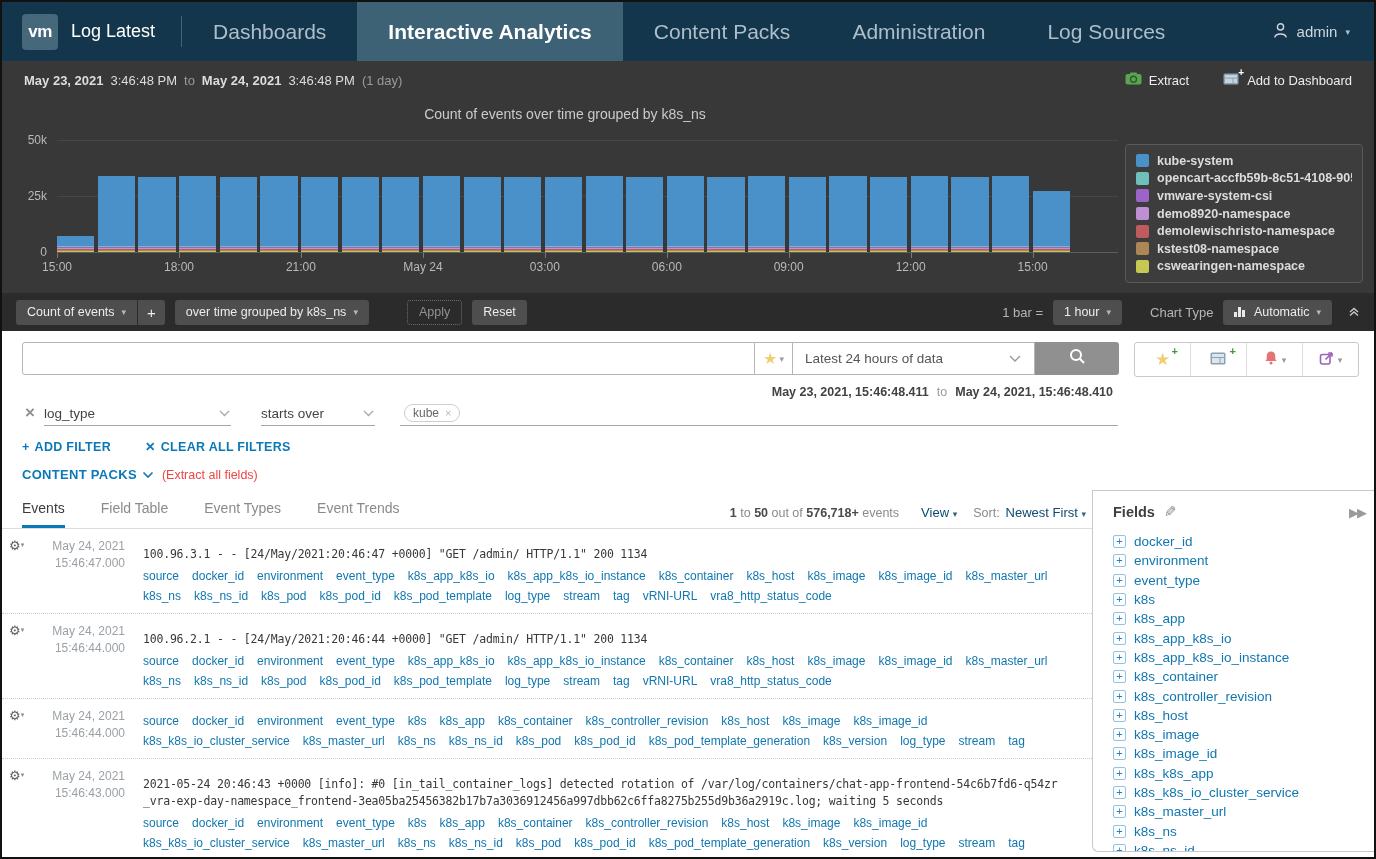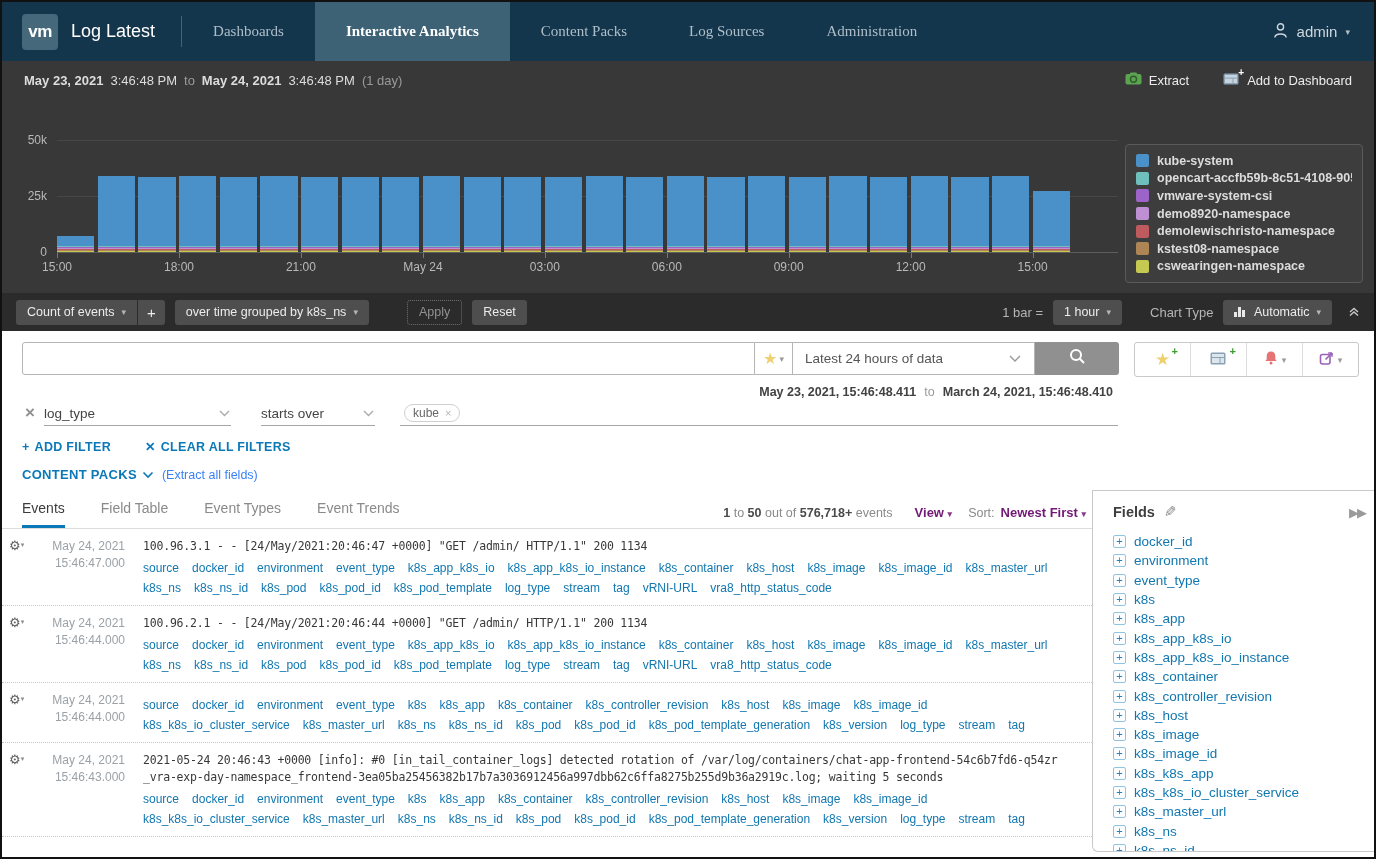--- a/index.html
+++ b/index.html
@@ -7,21 +7,21 @@
         display:flex;flex-direction:column;overflow:hidden;background:#fff;
         font-family:"Liberation Sans",sans-serif;}
   
   .nav{height:59px;flex:0 0 59px;background:#14364c;display:flex;align-items:stretch;color:#aebec9;}
   .brand{display:flex;align-items:center;gap:13px;padding:0 26px 0 20px;}
   .vm-logo{width:36px;height:36px;border-radius:4px;background:#46687b;color:#fff;font-weight:bold;
            font-size:17px;display:flex;align-items:center;justify-content:center;letter-spacing:-.5px;}
   .brand-title{color:#fff;font-size:18px;font-weight:400;}
   .nav-div{width:1px;background:rgba(255,255,255,.22);margin:14px 0;}
   .nav-tabs{display:flex;align-items:stretch;}
-  .nav-tab{display:flex;align-items:center;padding:0 31px;font-size:15px;cursor:pointer;font-family:Liberation Serif, serif;}
+  .nav-tab{display:flex;align-items:center;padding:0 31px;font-size:21px;cursor:pointer;}
   .nav-tab.active{background:#3e6275;color:#fff;font-weight:bold;}
   .nav-right{margin-left:auto;display:flex;align-items:center;padding-right:24px;gap:8px;color:#cdd7de;font-size:15px;}
   .caret{font-size:9px;color:inherit;opacity:.85;}
   
   .dark{position:relative;height:270px;flex:0 0 270px;background:#383838;color:#ddd;}
   .timebar{position:absolute;top:0;left:0;right:0;height:38px;display:flex;align-items:center;
            padding:0 22px;font-size:13px;gap:7px;}
   .dimtx{color:#9a9a9a;}
   .tb-right{margin-left:auto;display:flex;align-items:center;gap:34px;color:#ececec;}
   .tb-btn{display:flex;align-items:center;gap:7px;cursor:pointer;}
@@ -78,37 +78,37 @@
   .fval{position:absolute;top:70px;left:398px;right:256px;border-bottom:1px solid #a6a6a6;height:24px;
         display:flex;align-items:center;}
   .chip{display:inline-flex;align-items:center;gap:6px;border:1px solid #cfcfcf;border-radius:10px;
         padding:1px 8px;font-size:12px;color:#666;margin-left:4px;background:#fff;}
   .chip .x{color:#b5b5b5;font-size:11px;cursor:pointer;}
   .actions-row{position:absolute;top:108px;left:20px;display:flex;gap:34px;font-size:12.5px;font-weight:bold;
                color:#0b79b8;letter-spacing:.3px;}
   .action{cursor:pointer;display:flex;align-items:center;gap:5px;}
   .cp-row{position:absolute;top:136px;left:20px;display:flex;align-items:center;gap:8px;}
   .cp-label{font-size:13px;font-weight:bold;color:#0b79b8;letter-spacing:.3px;cursor:pointer;display:flex;gap:5px;align-items:center;}
-  .cp-note{font-size:12.5px;color:#3b82f6;}
+  .cp-note{font-size:12.5px;color:#ef4444;}
   .tabs-row{position:absolute;top:166px;left:0;width:1090px;height:32px;border-bottom:1px solid #dcdcdc;
             box-sizing:border-box;}
   .tabs{position:absolute;left:20px;bottom:0;display:flex;gap:36px;}
   .tab{font-size:14px;color:#8a8a8a;padding-bottom:9px;cursor:pointer;border-bottom:3px solid transparent;}
   .tab.active{color:#3c3c3c;border-bottom-color:#0b79b8;}
   .tabs-meta{position:absolute;right:6px;bottom:8px;display:flex;align-items:center;gap:6px;font-size:12.5px;color:#8a8a8a;}
   .tabs-meta b{color:#4a4a4a;}
-  .blue-dd{color:#701a75;font-weight:bold;font-size:13px;cursor:pointer;}
+  .blue-dd{color:#0c4a6e;font-weight:normal;font-size:13px;cursor:pointer;}
   .events{position:absolute;top:198px;left:0;width:1090px;}
   .ev-row{display:flex;padding:9px 0 8px;border-bottom:1px dotted #c9c9c9;}
   .ev-gut{flex:0 0 34px;padding-left:7px;color:#5f5f5f;font-size:13px;cursor:pointer;white-space:nowrap;}
   .ev-gut .caret{font-size:7px;color:#777;vertical-align:3px;}
   .ev-ts{flex:0 0 82px;text-align:right;color:#9ba1a6;font-size:12px;line-height:17px;}
   .ev-body{flex:1;padding:0 28px 0 18px;min-width:0;}
   .ev-msg{font-family:"DejaVu Sans Mono",monospace;font-size:11.5px;letter-spacing:-.2px;color:#383838;
-          line-height:17px;word-break:break-all;}
+          line-height:17px;word-break:break-all;margin-top:8px;}
   .ev-links{margin-top:3px;line-height:18.5px;}
   .ev-link{display:inline-block;margin-right:13px;color:#1177b0;font-size:12px;cursor:pointer;}
   .fields-panel{position:absolute;left:1090px;top:159px;width:287px;height:362px;box-sizing:border-box;
                 background:#fff;border:1px solid #c9c9c9;border-right:none;border-radius:0 0 0 6px;
                 padding:12px 0 0 20px;overflow:hidden;}
   .fp-head{display:flex;align-items:center;gap:9px;padding-right:14px;}
   .fp-title{font-size:14.5px;font-weight:bold;color:#3f3f3f;}
   .pencil{font-size:15px;color:#8a8a8a;transform:scaleX(-1);display:inline-block;}
   .fp-collapse{margin-left:auto;color:#9a9a9a;font-size:13px;letter-spacing:-2px;cursor:pointer;}
   .fp-list{margin-top:11px;}
@@ -126,22 +126,22 @@
   <div class="nav">
     <div class="brand">
       <div class="vm-logo">vm</div>
       <div class="brand-title">Log Latest</div>
     </div>
     <div class="nav-div"></div>
     <div class="nav-tabs">
         <div class="nav-tab">Dashboards</div>
         <div class="nav-tab active">Interactive Analytics</div>
         <div class="nav-tab">Content Packs</div>
+        <div class="nav-tab">Administration</div>
         <div class="nav-tab">Log Sources</div>
-        <div class="nav-tab">Administration</div>
       </div>
     <div class="nav-right">
       <span>
         <svg width="17" height="17" viewBox="0 0 16 16">
             <circle cx="8" cy="4.6" r="2.9" fill="none" stroke="#cdd7de" stroke-width="1.3"></circle>
             <path d="M2.6 14.6c.6-4.4 10.2-4.4 10.8 0" fill="none" stroke="#cdd7de" stroke-width="1.3"></path>
           </svg>
       </span>
       <span>admin</span>
       <span class="caret">▾</span>
@@ -175,20 +175,21 @@
                 <rect x="2" y="6.6" width="7.5" height="4.4" fill="#c7d4de"></rect>
                 <rect x="10.5" y="6.6" width="3.5" height="4.4" fill="#c7d4de"></rect>
               </svg>
             <span style="position:absolute;top:-5px;right:-4px;font-size:10px;font-weight:bold;color:#fff;">+</span>
           </span>
           <span>Add to Dashboard</span>
         </span>
       </div>
     </div>
 
+    <div class="chart-title">Count of events over time grouped by k8s_ns</div>
 
     <div class="grid" style="top:79px;"></div>
     <div class="grid" style="top:135px;"></div>
     <div class="baseline" style="top:191px;"></div>
     <div id="ylabels">
         <div class="ylab" style="top: 72px;">50k</div>
         <div class="ylab" style="top: 128px;">25k</div>
         <div class="ylab" style="top: 184px;">0</div>
       </div>
     <div class="bars" id="chart-bars">
@@ -564,21 +565,21 @@
           <svg width="16" height="16" viewBox="0 0 16 16">
               <rect x="1.5" y="4.5" width="9.5" height="9.5" rx="2" fill="none" stroke="#9a62b8" stroke-width="1.6"></rect>
               <path d="M6.5 9.5 L13 3 M13 3 H9.2 M13 3 V6.8" fill="none" stroke="#9a62b8" stroke-width="1.6"></path>
             </svg>
         </span>
         <span class="caret">▾</span>
       </div>
     </div>
 
     <div class="times-row">
-      <span>May 23, 2021, 15:46:48.411</span><span class="dim2">to</span><span>March 24, 2021, 15:46:48.410</span>
+      <span>May 23, 2021, 15:46:48.411</span><span class="dim2">to</span><span>May 24, 2021, 15:46:48.410</span>
     </div>
 
     <div class="filter-x">×</div>
     <div class="fsel" style="left:42px;width:187px;">
       <span>log_type</span>
       <span class="chev">
           <svg width="13" height="9">
             <path d="M2 2 L6.5 6.5 L11 2" fill="none" stroke="#a9a9a9" stroke-width="1.3"></path>
           </svg>
         </span>

